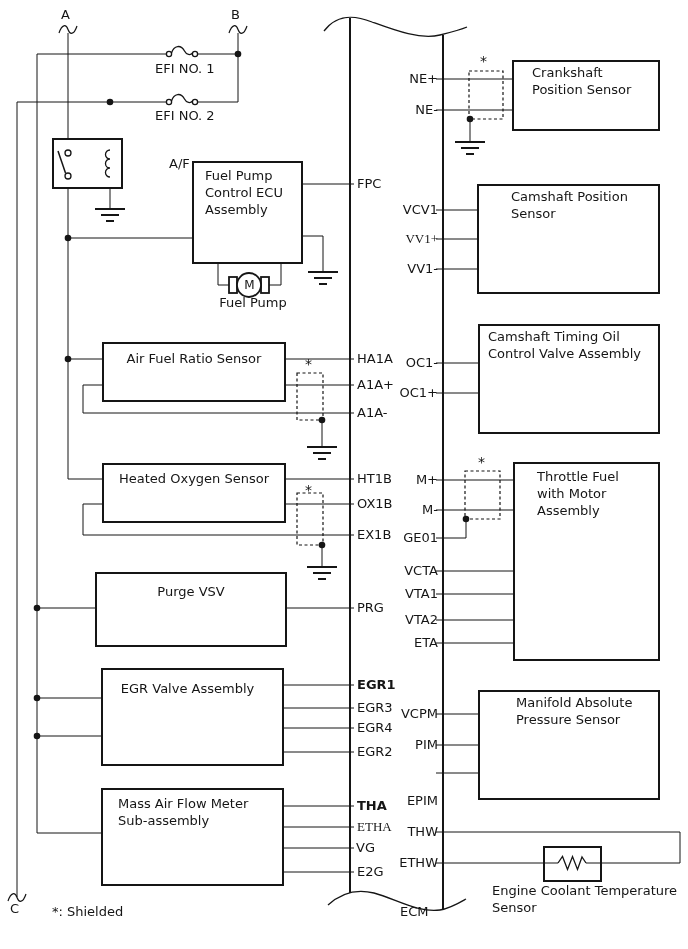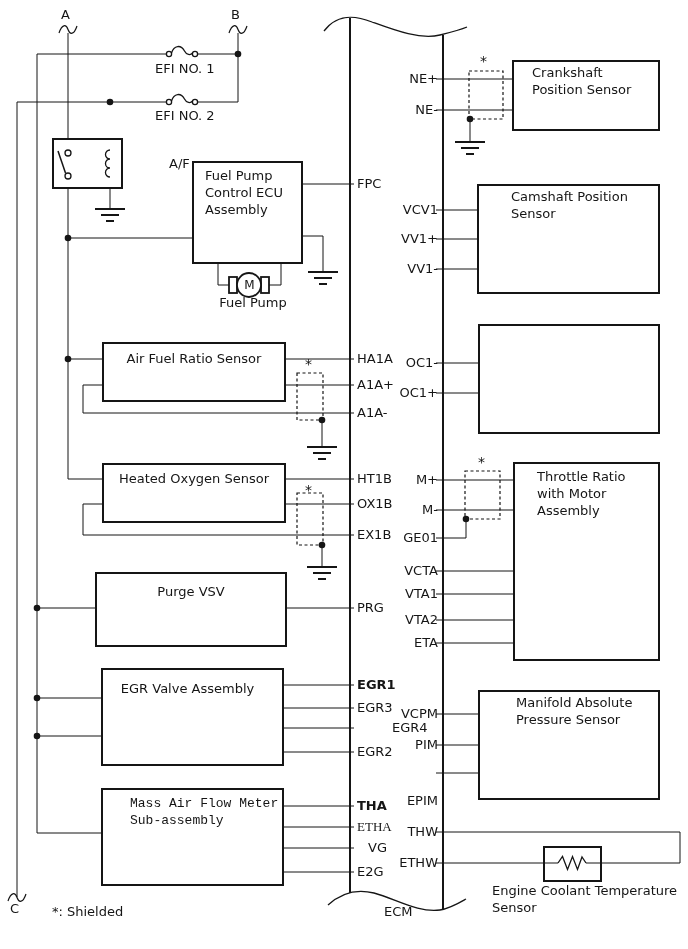--- a/index.html
+++ b/index.html
@@ -148,34 +148,38 @@
   <div>Control ECU</div>
   <div>Assembly</div>
 </div>
 <div class="lbl" style="left:243px;top:277px;width:13px;text-align:center;font-size:12px;">M</div>
 <div class="lbl ctr" style="left:204px;top:295px;width:98px;">Fuel Pump</div>
 
 <div class="lbl ctr" style="left:103px;top:351px;width:182px;">Air Fuel Ratio Sensor</div>
 <div class="lbl ctr" style="left:103px;top:471px;width:182px;">Heated Oxygen Sensor</div>
 <div class="lbl ctr" style="left:96px;top:584px;width:190px;">Purge VSV</div>
 <div class="lbl ctr" style="left:102px;top:681px;width:171px;">EGR Valve Assembly</div>
-<div class="lbl title" style="left:130px;top:795px;font-family:Liberation Mono, monospace;">
+<div class="lbl title" style="left:118px;top:795px;">
   <div>Mass Air Flow Meter</div>
   <div>Sub-assembly</div>
 </div>
 <div class="lbl title" style="left:532px;top:64px;">
   <div>Crankshaft</div>
   <div>Position Sensor</div>
 </div>
 <div class="lbl title" style="left:511px;top:188px;">
   <div>Camshaft Position</div>
   <div>Sensor</div>
 </div>
+<div class="lbl title" style="left:488px;top:328px;">
+  <div>Camshaft Timing Oil</div>
+  <div>Control Valve Assembly</div>
+</div>
 <div class="lbl title" style="left:537px;top:468px;">
-  <div>Throttle Ratio</div>
+  <div>Throttle Fuel</div>
   <div>with Motor</div>
   <div>Assembly</div>
 </div>
 <div class="lbl title" style="left:516px;top:694px;">
   <div>Manifold Absolute</div>
   <div>Pressure Sensor</div>
 </div>
 <div class="lbl title" style="left:492px;top:882px;">
   <div>Engine Coolant Temperature</div>
   <div>Sensor</div>
@@ -184,31 +188,31 @@
 <div class="lbl pin" style="left:357px;top:184px;">FPC</div>
 <div class="lbl pin" style="left:357px;top:359px;">HA1A</div>
 <div class="lbl pin" style="left:357px;top:385px;">A1A+</div>
 <div class="lbl pin" style="left:357px;top:413px;">A1A-</div>
 <div class="lbl pin" style="left:357px;top:479px;">HT1B</div>
 <div class="lbl pin" style="left:357px;top:504px;">OX1B</div>
 <div class="lbl pin" style="left:357px;top:535px;">EX1B</div>
 <div class="lbl pin" style="left:357px;top:608px;">PRG</div>
 <div class="lbl pin" style="left:357px;top:685px;font-weight:bold;">EGR1</div>
 <div class="lbl pin" style="left:357px;top:708px;">EGR3</div>
-<div class="lbl pin" style="left:357px;top:728px;margin-left:35px;">EGR4</div>
+<div class="lbl pin" style="left:357px;top:728px;">EGR4</div>
 <div class="lbl pin" style="left:357px;top:752px;">EGR2</div>
 <div class="lbl pin" style="left:357px;top:806px;font-weight:bold;">THA</div>
 <div class="lbl pin" style="left:357px;top:827px;font-family:Liberation Serif, serif;">ETHA</div>
-<div class="lbl pin" style="left:368px;top:848px;text-align:right;">VG</div>
+<div class="lbl pin" style="left:356px;top:848px;text-align:right;">VG</div>
 <div class="lbl pin" style="left:357px;top:872px;">E2G</div>
 
 <div class="lbl pin pin-r" style="right:250px;top:79px;">NE+</div>
 <div class="lbl pin pin-r" style="right:250px;top:110px;">NE-</div>
 <div class="lbl pin pin-r" style="right:250px;top:210px;">VCV1</div>
-<div class="lbl pin pin-r" style="right:250px;top:239px;">VV1+</div>
+<div class="lbl pin pin-r" style="right:250px;top:239px;font-family:Liberation Serif, serif;">VV1+</div>
 <div class="lbl pin pin-r" style="right:250px;top:269px;">VV1-</div>
 <div class="lbl pin pin-r" style="right:250px;top:363px;">OC1-</div>
 <div class="lbl pin pin-r" style="right:250px;top:393px;">OC1+</div>
 <div class="lbl pin pin-r" style="right:250px;top:480px;">M+</div>
 <div class="lbl pin pin-r" style="right:250px;top:510px;">M-</div>
 <div class="lbl pin pin-r" style="right:250px;top:538px;">GE01</div>
 <div class="lbl pin pin-r" style="right:250px;top:571px;">VCTA</div>
 <div class="lbl pin pin-r" style="right:250px;top:594px;">VTA1</div>
 <div class="lbl pin pin-r" style="right:250px;top:620px;">VTA2</div>
 <div class="lbl pin pin-r" style="right:250px;top:643px;">ETA</div>
@@ -216,16 +220,16 @@
 <div class="lbl pin pin-r" style="right:250px;top:745px;">PIM</div>
 <div class="lbl pin pin-r" style="right:250px;top:801px;">EPIM</div>
 <div class="lbl pin pin-r" style="right:250px;top:832px;">THW</div>
 <div class="lbl pin pin-r" style="right:250px;top:863px;">ETHW</div>
 
 <div class="lbl star" style="left:305px;top:357px;">*</div>
 <div class="lbl star" style="left:305px;top:483px;">*</div>
 <div class="lbl star" style="left:480px;top:54px;">*</div>
 <div class="lbl star" style="left:478px;top:455px;">*</div>
 
-<div class="lbl" style="left:384px;top:904px;">ECM</div>
+<div class="lbl" style="left:400px;top:904px;">ECM</div>
 <div class="lbl" style="left:52px;top:904px;">*: Shielded</div>
 
 </div>
 
 </body></html>

